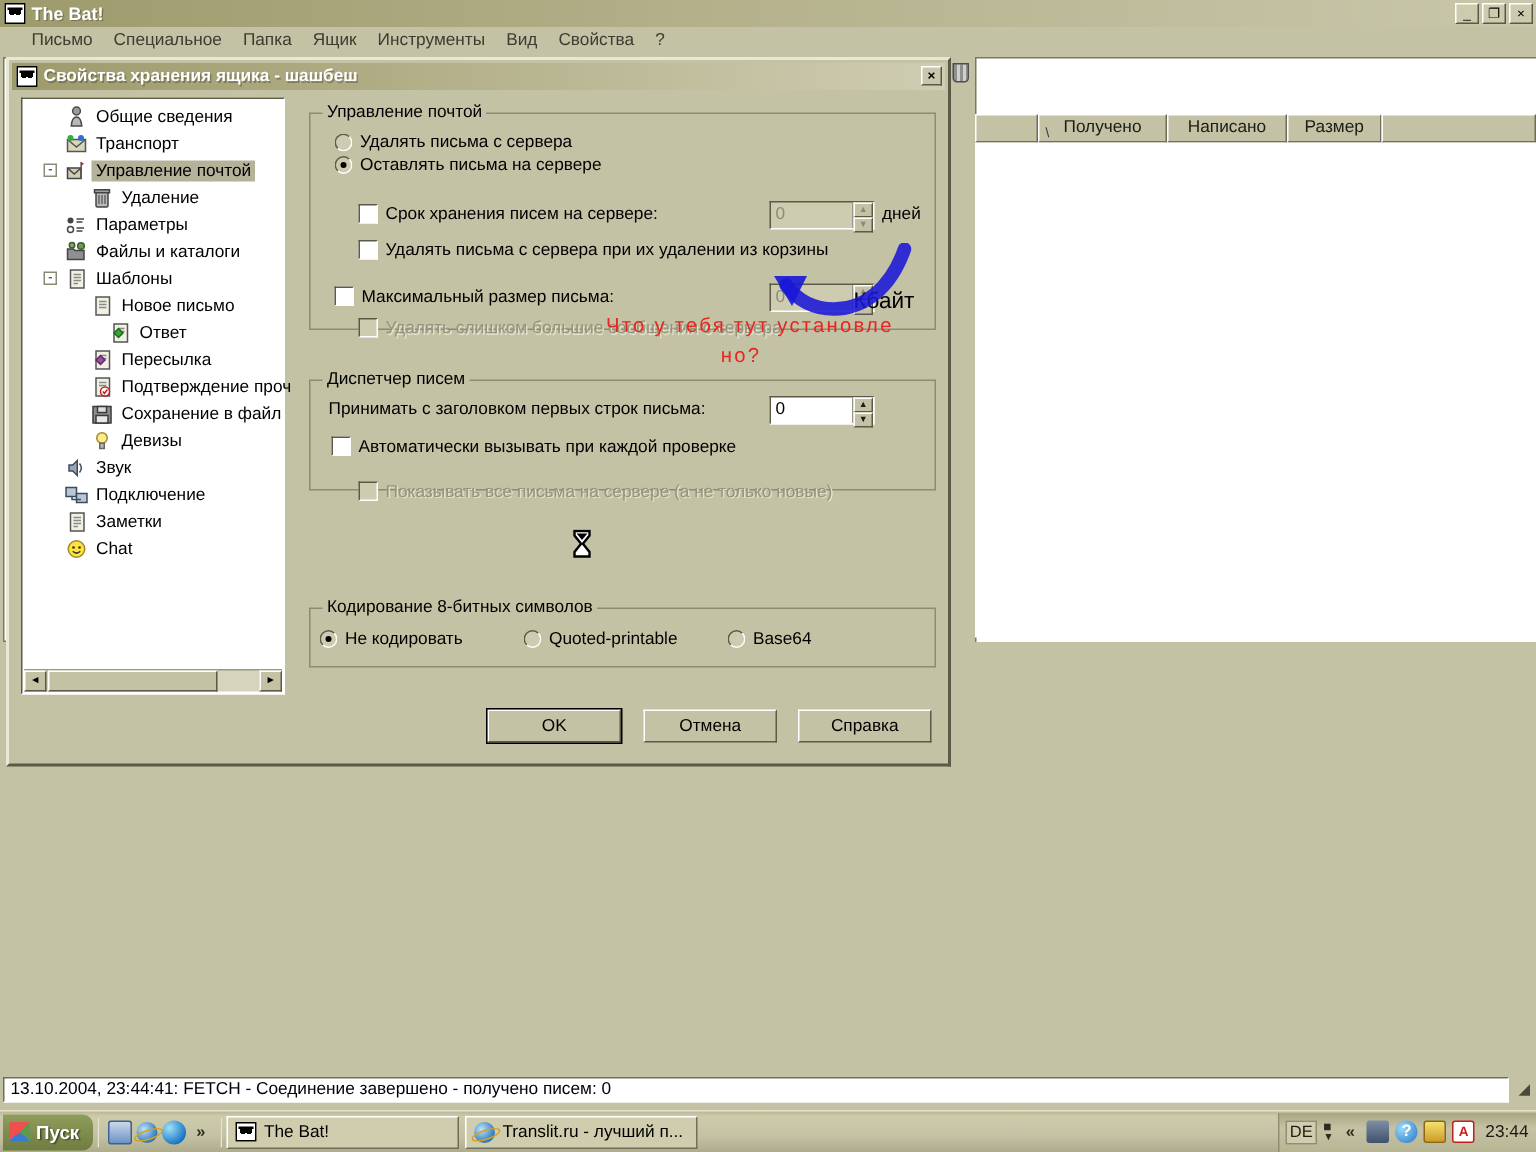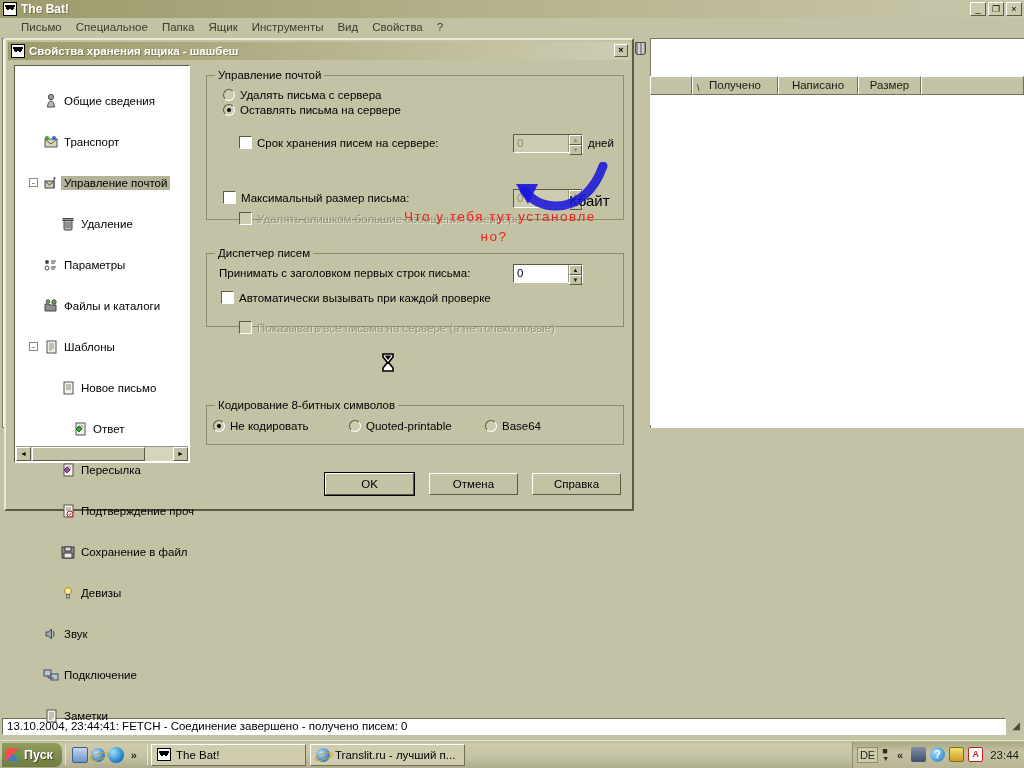--- a/index.html
+++ b/index.html
@@ -122,21 +122,21 @@
 
   
   #tree {
     position: absolute; left: 8px; top: 25px; width: 176px; height: 398px;
     background: #ffffff;
     border: 1px solid; border-color: #5b5a46 #ffffff #ffffff #5b5a46;
   }
   #tree-inner { position: relative; padding: 3px 0 0 0; }
   .tnode {
     display: flex; align-items: center; height: 18px; font-size: 11.5px; color: #000;
-    position: relative; white-space: nowrap; margin-top: 23px;
+    position: relative; white-space: nowrap;
   }
   .tnode .lbl { padding: 0 3px; line-height: 14px; }
   .tnode.sel .lbl { background: #b5b29a; }
   .expander {
     width: 9px; height: 9px; border: 1px solid #8b8a74; background: #fff;
     font-size: 8px; line-height: 7px; text-align: center; color: #000;
     position: absolute; font-family: "Liberation Mono", monospace;
   }
   .ico { width: 16px; height: 16px; margin-right: 2px; position: relative; flex: 0 0 auto; }
   #tree-hscroll {
@@ -544,20 +544,24 @@
         </div>
         <div class="spin dis" style="position:absolute;left:306px;top:58px">
           <span class="val">0</span>
           <span class="arrows">
             <div>▲</div>
             <div>▼</div>
           </span>
         </div>
         <span style="position:absolute;left:381px;top:61px;font-size:11.5px">дней</span>
 
+        <div class="row" style="position:absolute;left:32px;top:84px">
+          <span class="chk"></span>
+          <span class="txt">Удалять письма с сервера при их удалении из корзины</span>
+        </div>
 
         <div class="row" style="position:absolute;left:16px;top:115px">
           <span class="chk"></span>
           <span class="txt">Максимальный размер письма:</span>
         </div>
         <div class="spin dis" style="position:absolute;left:306px;top:113px">
           <span class="val">0</span>
           <span class="arrows">
             <div>▲</div>
             <div>▼</div>

